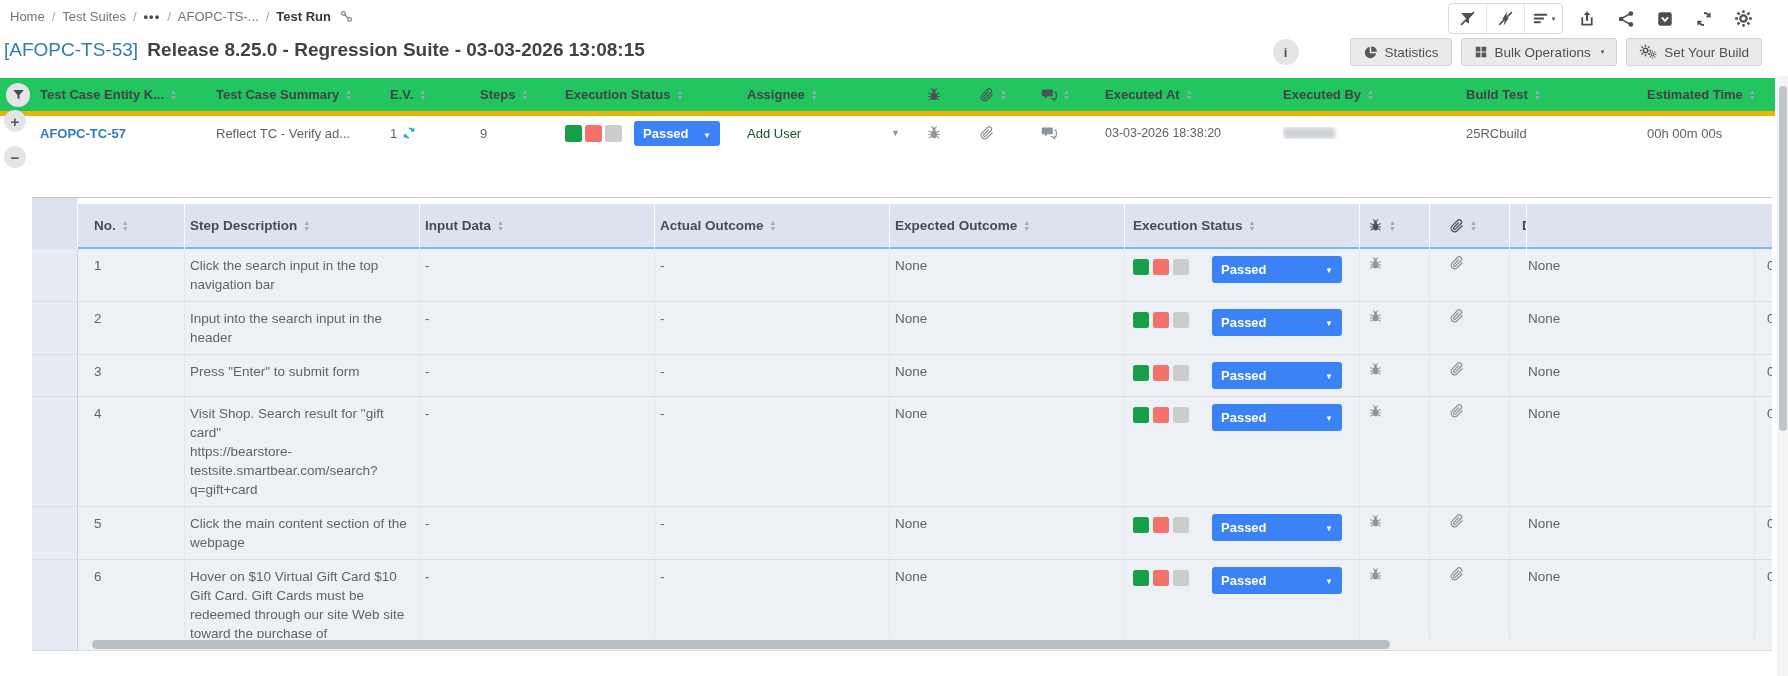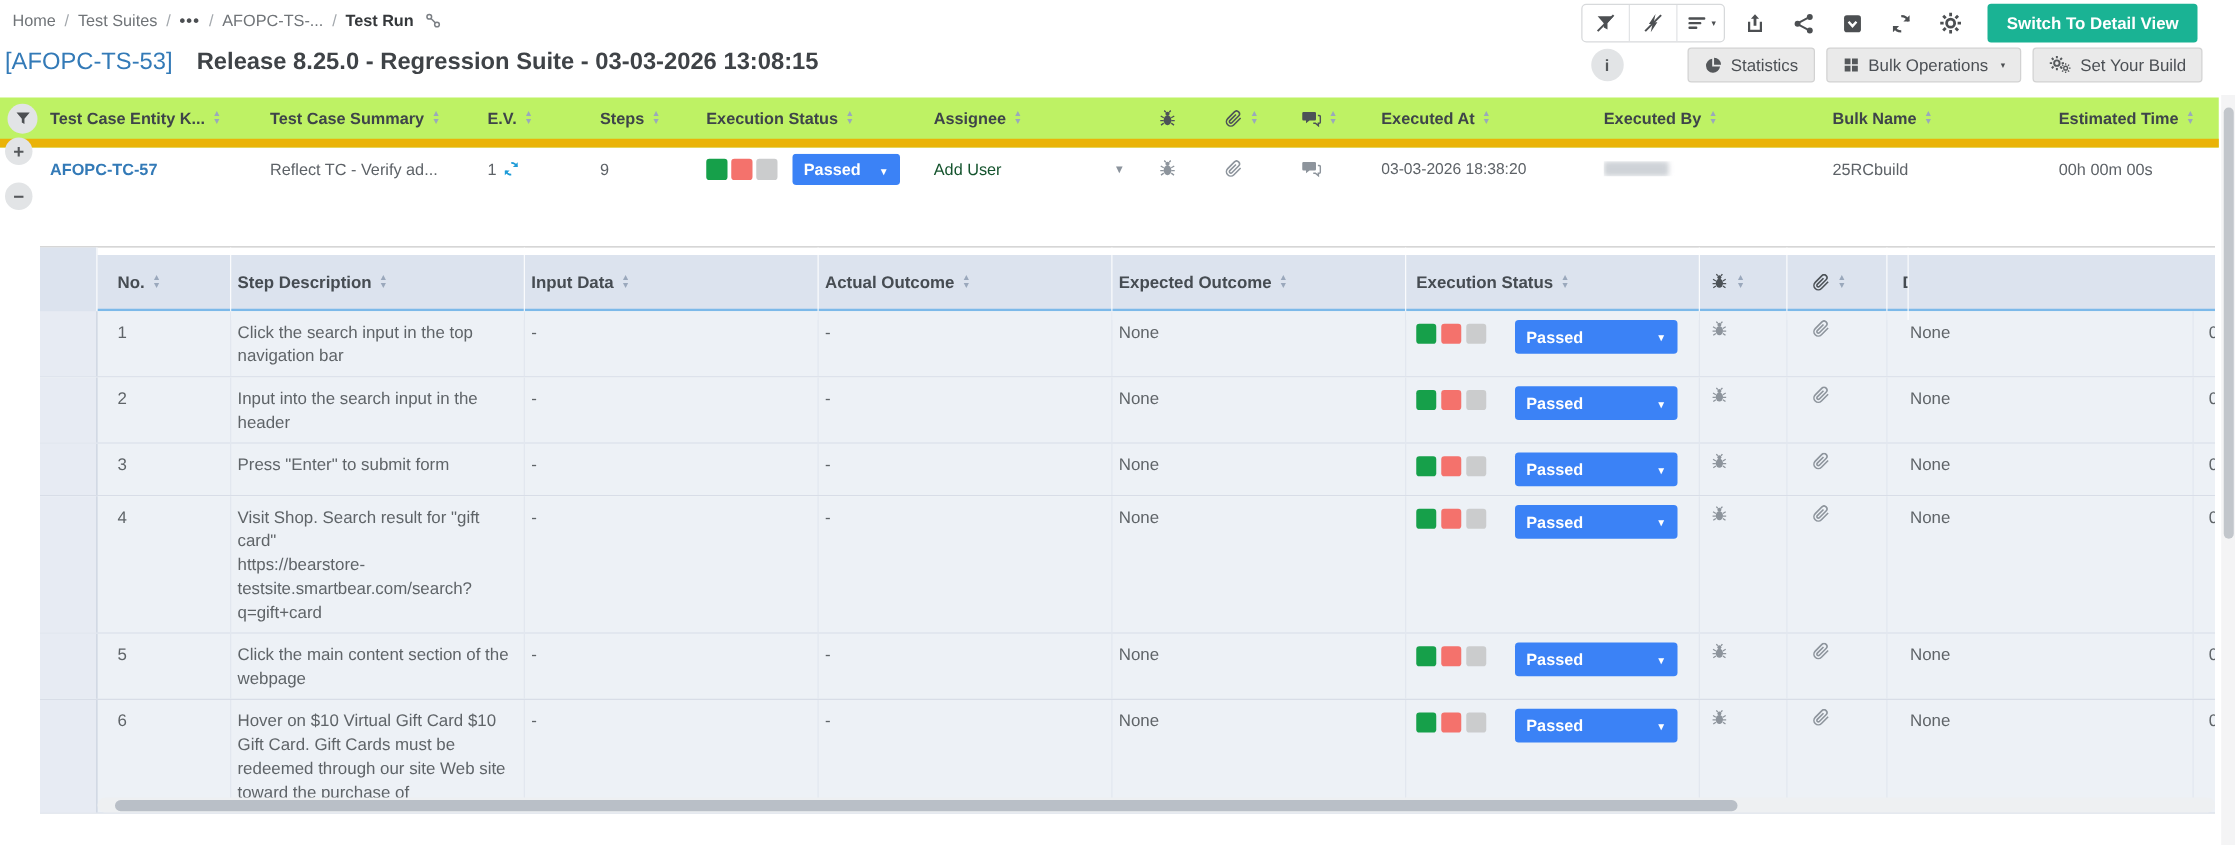--- a/index.html
+++ b/index.html
@@ -26,40 +26,40 @@
   .icon-group .gbtn + .gbtn{border-left:1px solid #e2e4e6}
   .tbtn{width:30px;height:29px;display:flex;align-items:center;justify-content:center;color:#4c4f52;cursor:pointer}
   .mini-caret{font-size:7px;color:#4c4f52;margin-left:3px}
   .switch-btn{height:31px;margin-left:6px;padding:0 15px;border:none;border-radius:3px;background:#1ab394;color:#fff;
     font-family:"Liberation Sans",sans-serif;font-size:13.5px;font-weight:bold;cursor:pointer}
 
   
   .titlebar{position:absolute;left:0;top:38px;width:1788px;height:30px}
   .page-title{position:absolute;left:4px;top:1px;font-size:19px;white-space:nowrap}
   .page-title .tkey{color:#337ab7}
-  .page-title .ttext{color:#3f4347;font-weight:bold;margin-left:14px}
+  .page-title .ttext{color:#3f4347;font-weight:bold;margin-left:4px}
   .title-actions{position:absolute;top:0;right:26px;display:flex;align-items:center;gap:9px}
   .info-circle{width:26px;height:26px;border-radius:50%;background:#e2e4e6;color:#55585b;display:flex;align-items:center;justify-content:center;
     font-weight:bold;font-size:13px;cursor:pointer;margin-right:42px}
   .gray-btn{height:28px;display:flex;align-items:center;gap:7px;padding:0 12px;background:#eaeaea;border:1px solid #d2d2d2;border-radius:3px;
     color:#4c5055;font-size:13.5px;cursor:pointer;white-space:nowrap}
   .gray-btn .bic{color:#55585b}
   .gears{position:relative;width:18px;height:16px}
   .gears .g1{position:absolute;left:0;top:0;color:#55585b}
   .gears .g2{position:absolute;left:9px;top:6px;color:#55585b}
 
   
   .sort{display:inline-flex;flex-direction:column;align-items:center;font-size:7px;line-height:0.8;color:#9aa8bc;margin-left:6px}
   .sort::before{content:"▲"}
   .sort::after{content:"▼"}
   .dcaret::after{content:"▼";font-size:8px}
 
   
   .tcg{position:absolute;left:0;top:78px;width:1775px}
-  .tcg-header{display:flex;height:33px;background:#bef264;border-bottom:7px solid #eab308;
+  .tcg-header{display:flex;height:33px;background:#22c55e;border-bottom:5px solid #eab308;
     font-weight:bold;color:#3e4449;font-size:13px}
   .tcg-row{display:flex;align-items:center;height:34px;font-size:13px;color:#5d6267}
   .hcell,.rcell{display:flex;align-items:center;box-sizing:border-box;white-space:nowrap;overflow:hidden}
   .col-gutter{width:33px;flex:none}
   .col-key{width:176px;padding-left:7px;flex:none}
   .col-sum{width:174px;padding-left:7px;flex:none}
   .col-ev{width:90px;padding-left:7px;flex:none}
   .col-steps{width:85px;padding-left:7px;flex:none}
   .col-exec{width:182px;padding-left:7px;flex:none}
   .col-assignee{width:168px;padding-left:7px;padding-right:8px;flex:none}
@@ -253,21 +253,20 @@
     <span class="tbtn">
         <svg class="ic" width="18" height="18">
           <use href="#i-refresh"></use>
         </svg>
       </span>
     <span class="tbtn">
         <svg class="ic" width="19" height="19">
           <use href="#i-gear"></use>
         </svg>
       </span>
-    <button class="switch-btn">Switch To Detail View</button>
   </div>
 </header>
 
 <div class="titlebar">
   <div class="page-title">
     <span class="tkey">[AFOPC-TS-53]</span>
     <span class="ttext">Release 8.25.0 - Regression Suite - 03-03-2026 13:08:15</span>
   </div>
   <div class="title-actions">
     <span class="info-circle">i</span>
@@ -354,21 +353,21 @@
       </div>
     <div class="hcell col-at">
         <span>Executed At</span>
         <span class="sort"></span>
       </div>
     <div class="hcell col-by">
         <span>Executed By</span>
         <span class="sort"></span>
       </div>
     <div class="hcell col-build">
-        <span>Bulk Name</span>
+        <span>Build Test</span>
         <span class="sort"></span>
       </div>
     <div class="hcell col-est">
         <span>Estimated Time</span>
         <span class="sort"></span>
       </div>
   </div>
 
   <div class="tcg-row">
     <div class="rcell col-gutter"></div>

